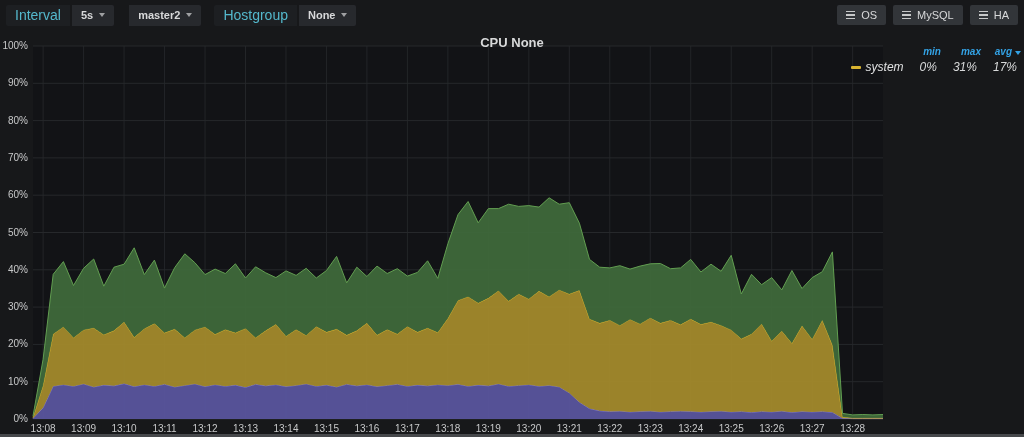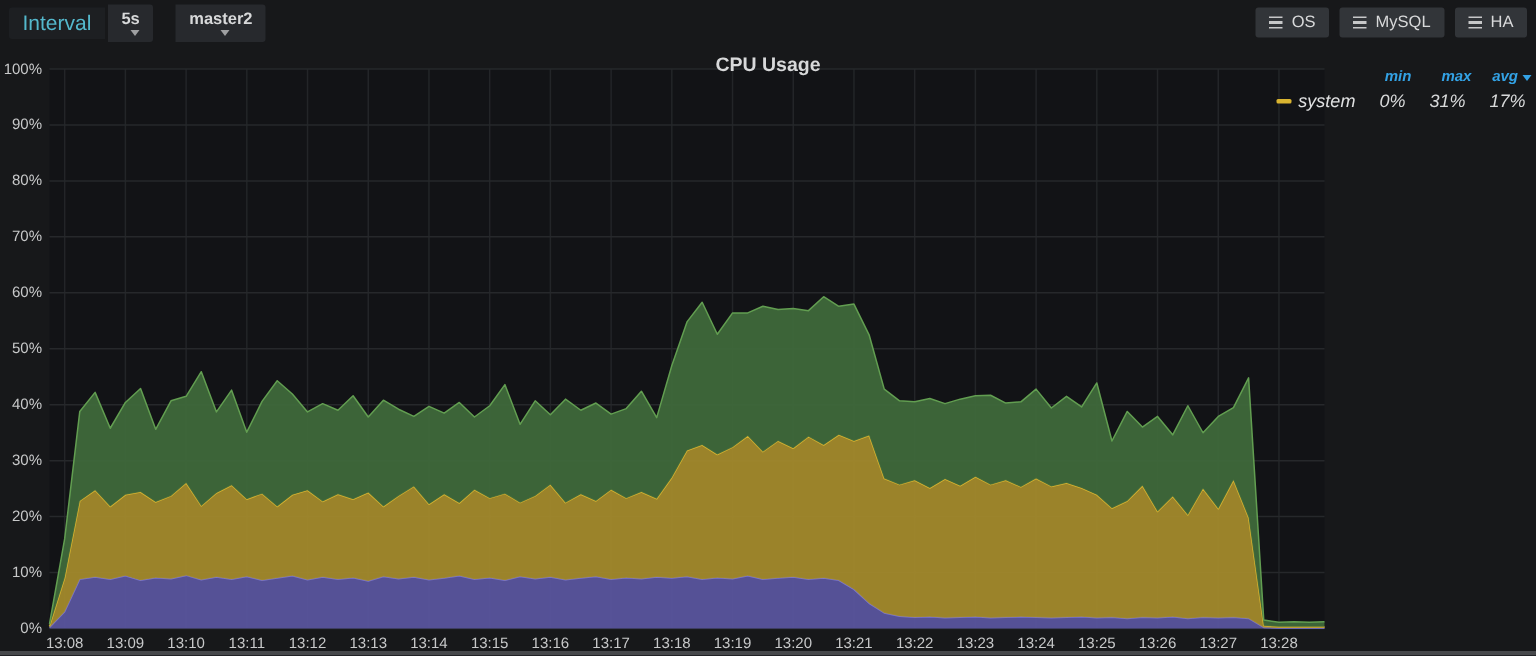--- a/index.html
+++ b/index.html
@@ -14,21 +14,20 @@
   .var-group{display:flex;align-items:center;}
   .var-label{
     background:#1d1f22;color:#54b8cc;font-size:14px;line-height:13px;
     padding:4px 9px;border-radius:2px 0 0 2px;white-space:nowrap;
   }
   .var-value{
     background:#27292d;border:none;color:#d8d9da;font-size:11px;line-height:13px;
     font-weight:bold;padding:4px 9px;border-radius:0 2px 2px 0;margin-left:2px;
     display:flex;align-items:center;cursor:pointer;white-space:nowrap;
     font-family:"Liberation Sans","DejaVu Sans",sans-serif;
-    flex-direction:column;
   }
   .caret{
     width:0;height:0;border-left:3.5px solid transparent;border-right:3.5px solid transparent;
     border-top:4px solid #9fa0a2;margin-left:6px;display:inline-block;
   }
   .nav-buttons{display:flex;gap:7px;padding-left:7px;}
   .nav-btn{
     background:#323539;border:none;border-radius:2px;color:#d8d9da;font-size:11px;
     padding:4px 9px;display:flex;align-items:center;gap:6px;cursor:pointer;
     font-family:"Liberation Sans","DejaVu Sans",sans-serif;
@@ -77,20 +76,27 @@
         <span>5s</span>
         <span class="caret"></span>
       </button>
     </div>
     <div class="var-group">
       <button class="var-value">
         <span>master2</span>
         <span class="caret"></span>
       </button>
     </div>
+    <div class="var-group">
+      <span class="var-label">Hostgroup</span>
+      <button class="var-value">
+        <span>None</span>
+        <span class="caret"></span>
+      </button>
+    </div>
   </div>
   <div class="nav-buttons">
     <button class="nav-btn">
       <span class="menu-icon">
           <i></i>
           <i></i>
           <i></i>
         </span>
       <span>OS</span>
     </button>
@@ -107,21 +113,21 @@
           <i></i>
           <i></i>
           <i></i>
         </span>
       <span>HA</span>
     </button>
   </div>
 </div>
 
 <div class="panel">
-  <div class="panel-title">CPU Usage</div>
+  <div class="panel-title">CPU None</div>
   <svg id="chart-svg" xmlns="http://www.w3.org/2000/svg" width="1024" height="407" viewBox="0 0 1024 407">
       <rect x="33" y="16" width="850" height="373" fill="#121316"></rect>
       <line x1="43.11904761904762" y1="16" x2="43.11904761904762" y2="389" stroke="#232528" stroke-width="1"></line>
       <text x="43.11904761904762" y="402" text-anchor="middle" fill="#c8c9ca" font-size="10">13:08</text>
       <line x1="83.5952380952381" y1="16" x2="83.5952380952381" y2="389" stroke="#232528" stroke-width="1"></line>
       <text x="83.5952380952381" y="402" text-anchor="middle" fill="#c8c9ca" font-size="10">13:09</text>
       <line x1="124.07142857142857" y1="16" x2="124.07142857142857" y2="389" stroke="#232528" stroke-width="1"></line>
       <text x="124.07142857142857" y="402" text-anchor="middle" fill="#c8c9ca" font-size="10">13:10</text>
       <line x1="164.54761904761907" y1="16" x2="164.54761904761907" y2="389" stroke="#232528" stroke-width="1"></line>
       <text x="164.54761904761907" y="402" text-anchor="middle" fill="#c8c9ca" font-size="10">13:11</text>

